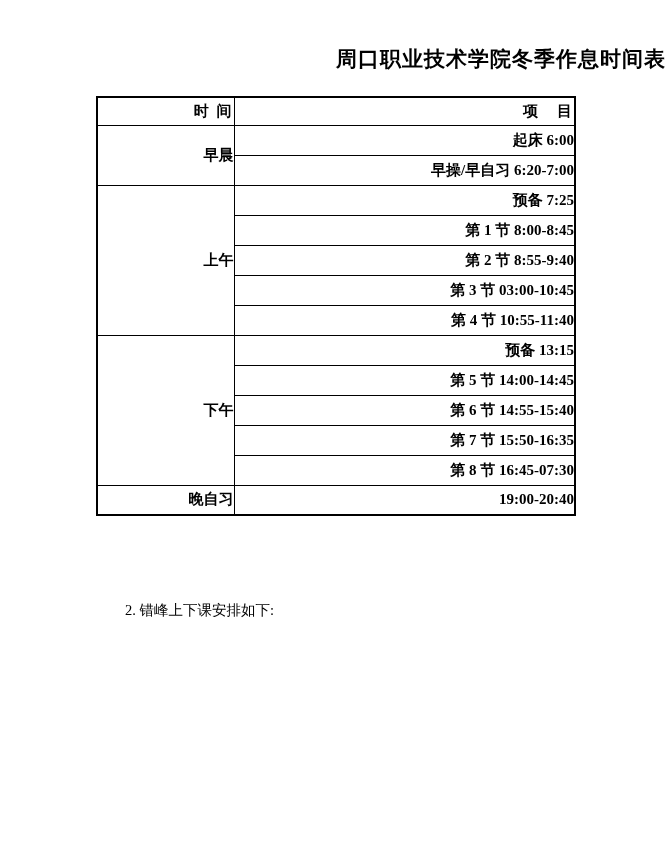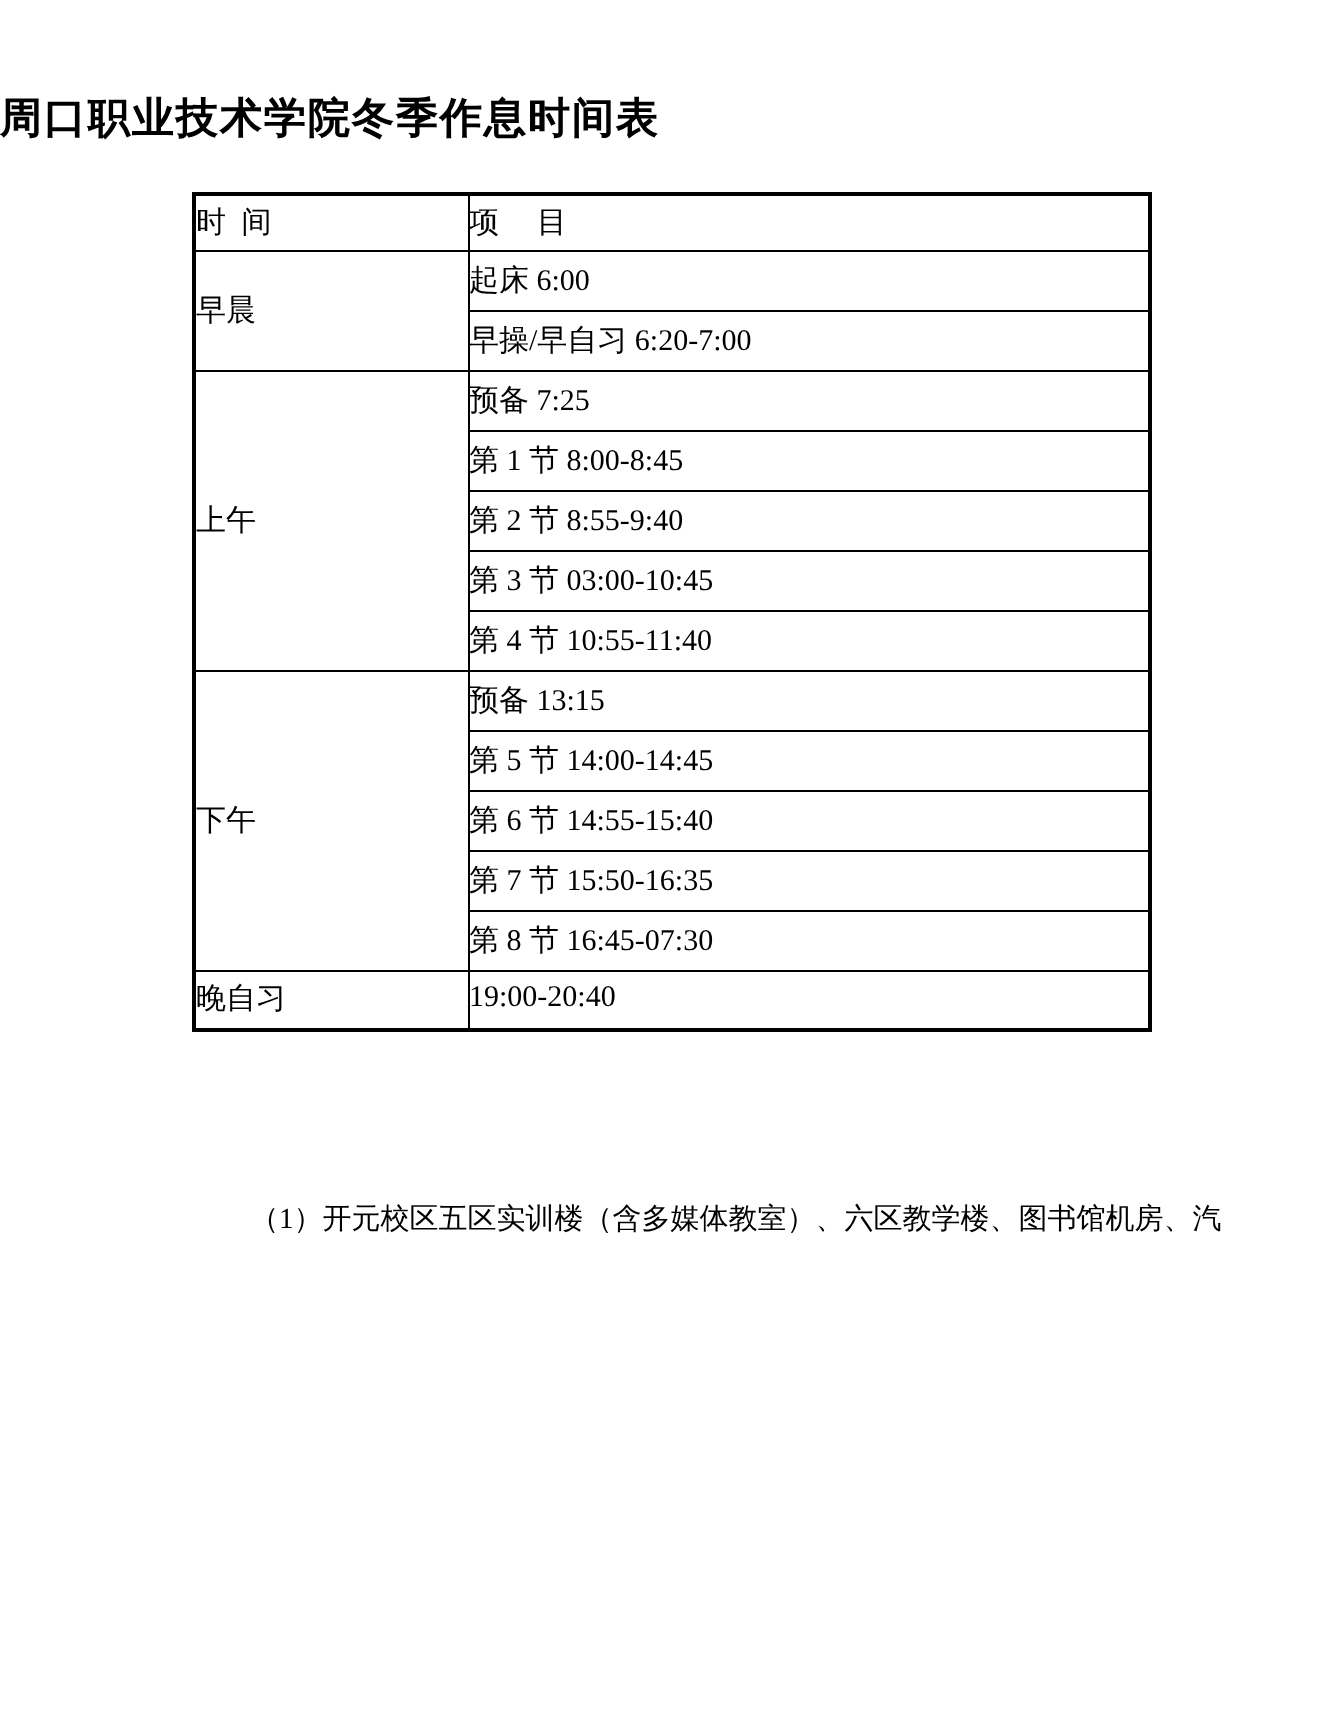--- a/index.html
+++ b/index.html
@@ -14,44 +14,44 @@
     background: #ffffff;
     font-family: "Liberation Serif", "DejaVu Serif", serif;
     color: #000000;
     overflow: hidden;
   }
   .doc-title {
     position: absolute;
     top: 45px;
     left: 0;
     width: 100%;
-    text-align: left;
+    text-align: right;
     font-size: 21px;
     font-weight: bold;
     letter-spacing: 1px;
     white-space: pre;
   }
   table.schedule {
     position: absolute;
     top: 96px;
     left: 96px;
     border-collapse: collapse;
     table-layout: fixed;
     width: 478px;
     border: 2px solid #000000;
     font-size: 15px;
   }
   table.schedule col.c-time { width: 137px; }
   table.schedule col.c-item { width: 341px; }
   table.schedule th,
   table.schedule td {
     border: 1px solid #000000;
-    text-align: left;
+    text-align: right;
     vertical-align: middle;
-    font-weight: normal;
+    font-weight: bold;
     padding: 0;
     white-space: pre;
     font-size: 15px;
   }
   table.schedule tr { height: 30px; }
   table.schedule tr.hdr { height: 28px; }
   table.schedule th { letter-spacing: 2px; }
   .notes {
     position: absolute;
     top: 545px;
@@ -129,21 +129,21 @@
       </tr>
 
       <tr>
         <td>晚自习</td>
         <td>19:00-20:40</td>
       </tr>
     </tbody>
   </table>
 
   <div class="notes">
-    <div class="note-line indent">（1）开元校区五区实训楼（含多媒体教室）、六区教学楼、图书馆机房、汽</div>
+    <div class="note-line indent">2. 错峰上下课安排如下:</div>
     
     
     
     
     
   </div>
 
 </div>
 
 </body></html>

